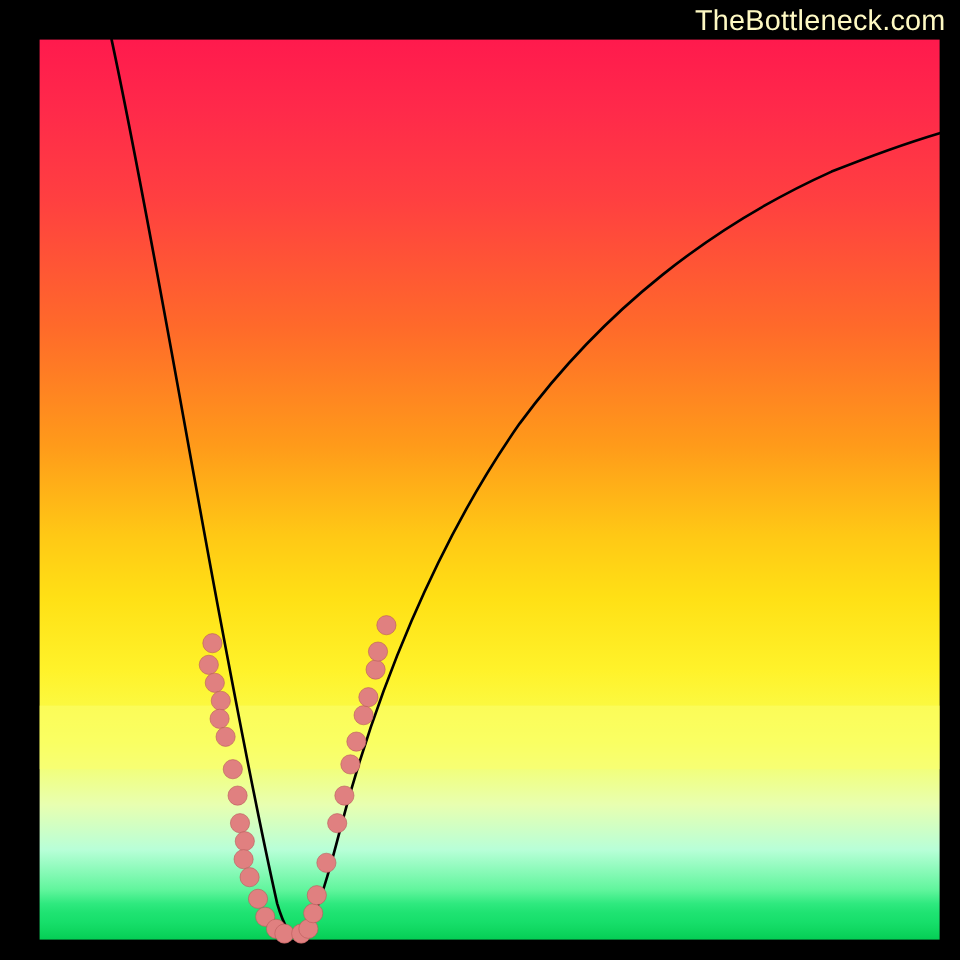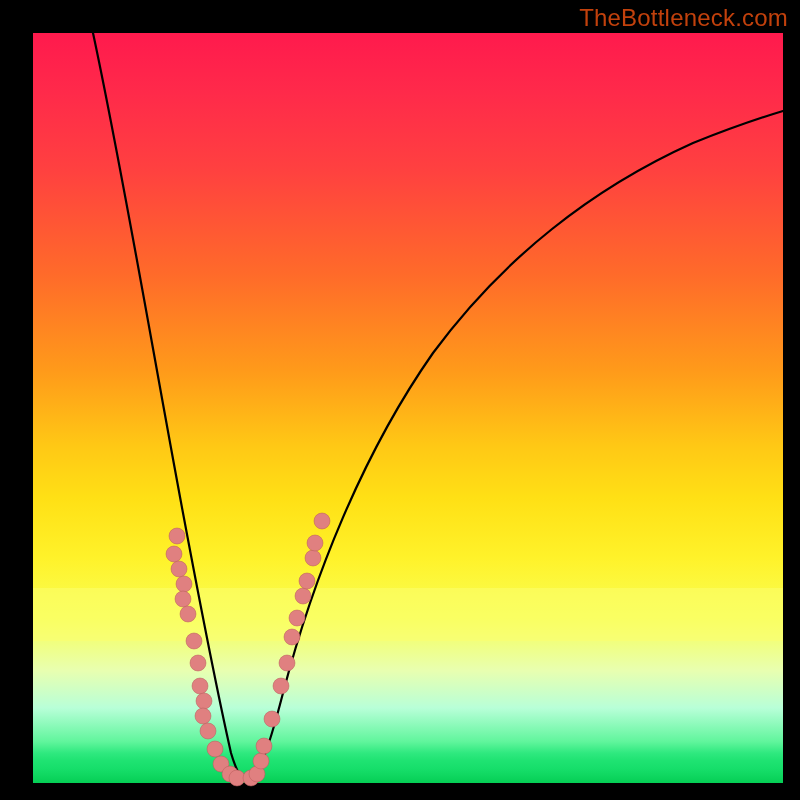--- a/index.html
+++ b/index.html
@@ -47,21 +47,21 @@
     position: absolute;
     left: 0;
     width: 100%;
     background: #fcff6e;
     opacity: 0.55;
   }
   .watermark {
     position: absolute;
     top: 4px;
     right: 12px;
-    color: #c2410c;
+    color: #fef9c3;
     font-size: 24px;
     font-weight: 400;
     letter-spacing: 0.2px;
     user-select: none;
   }
   svg.curve {
     position: absolute;
     left: 0;
     top: 0;
     width: 750px;

